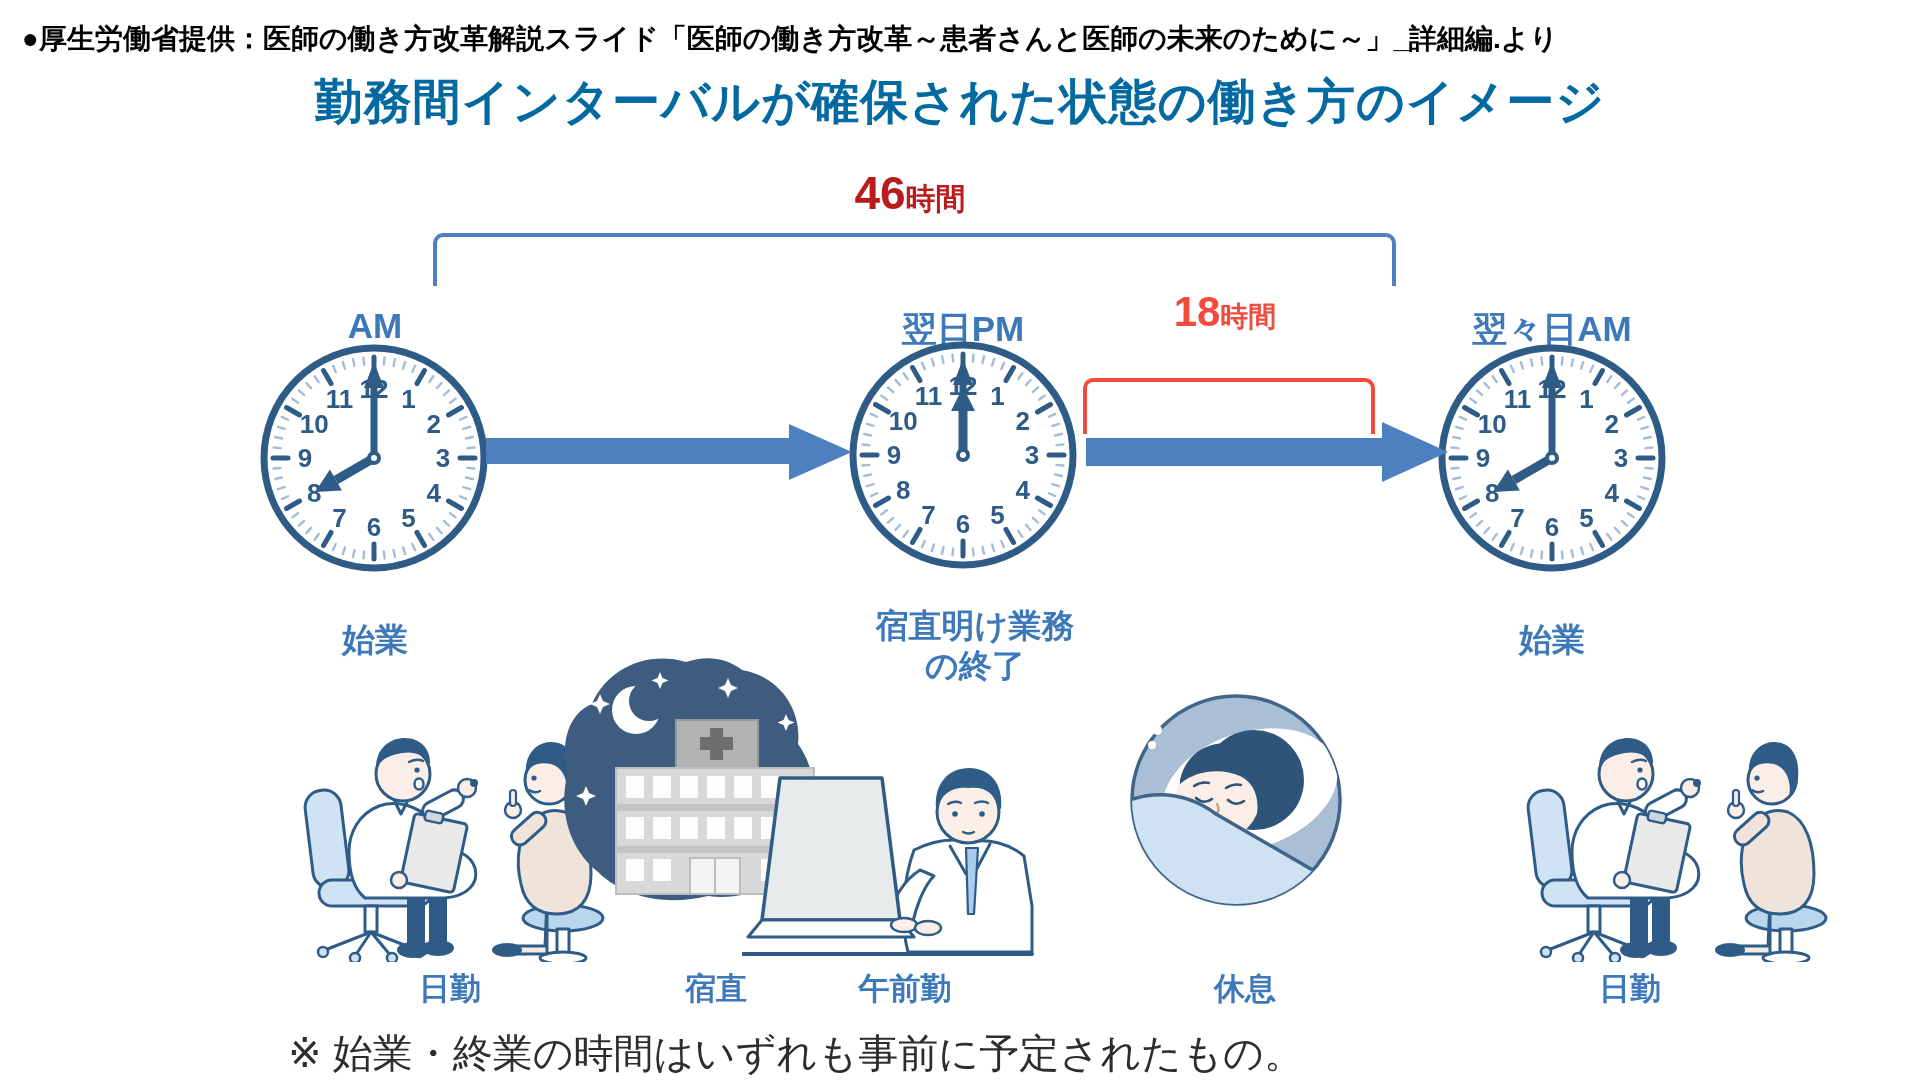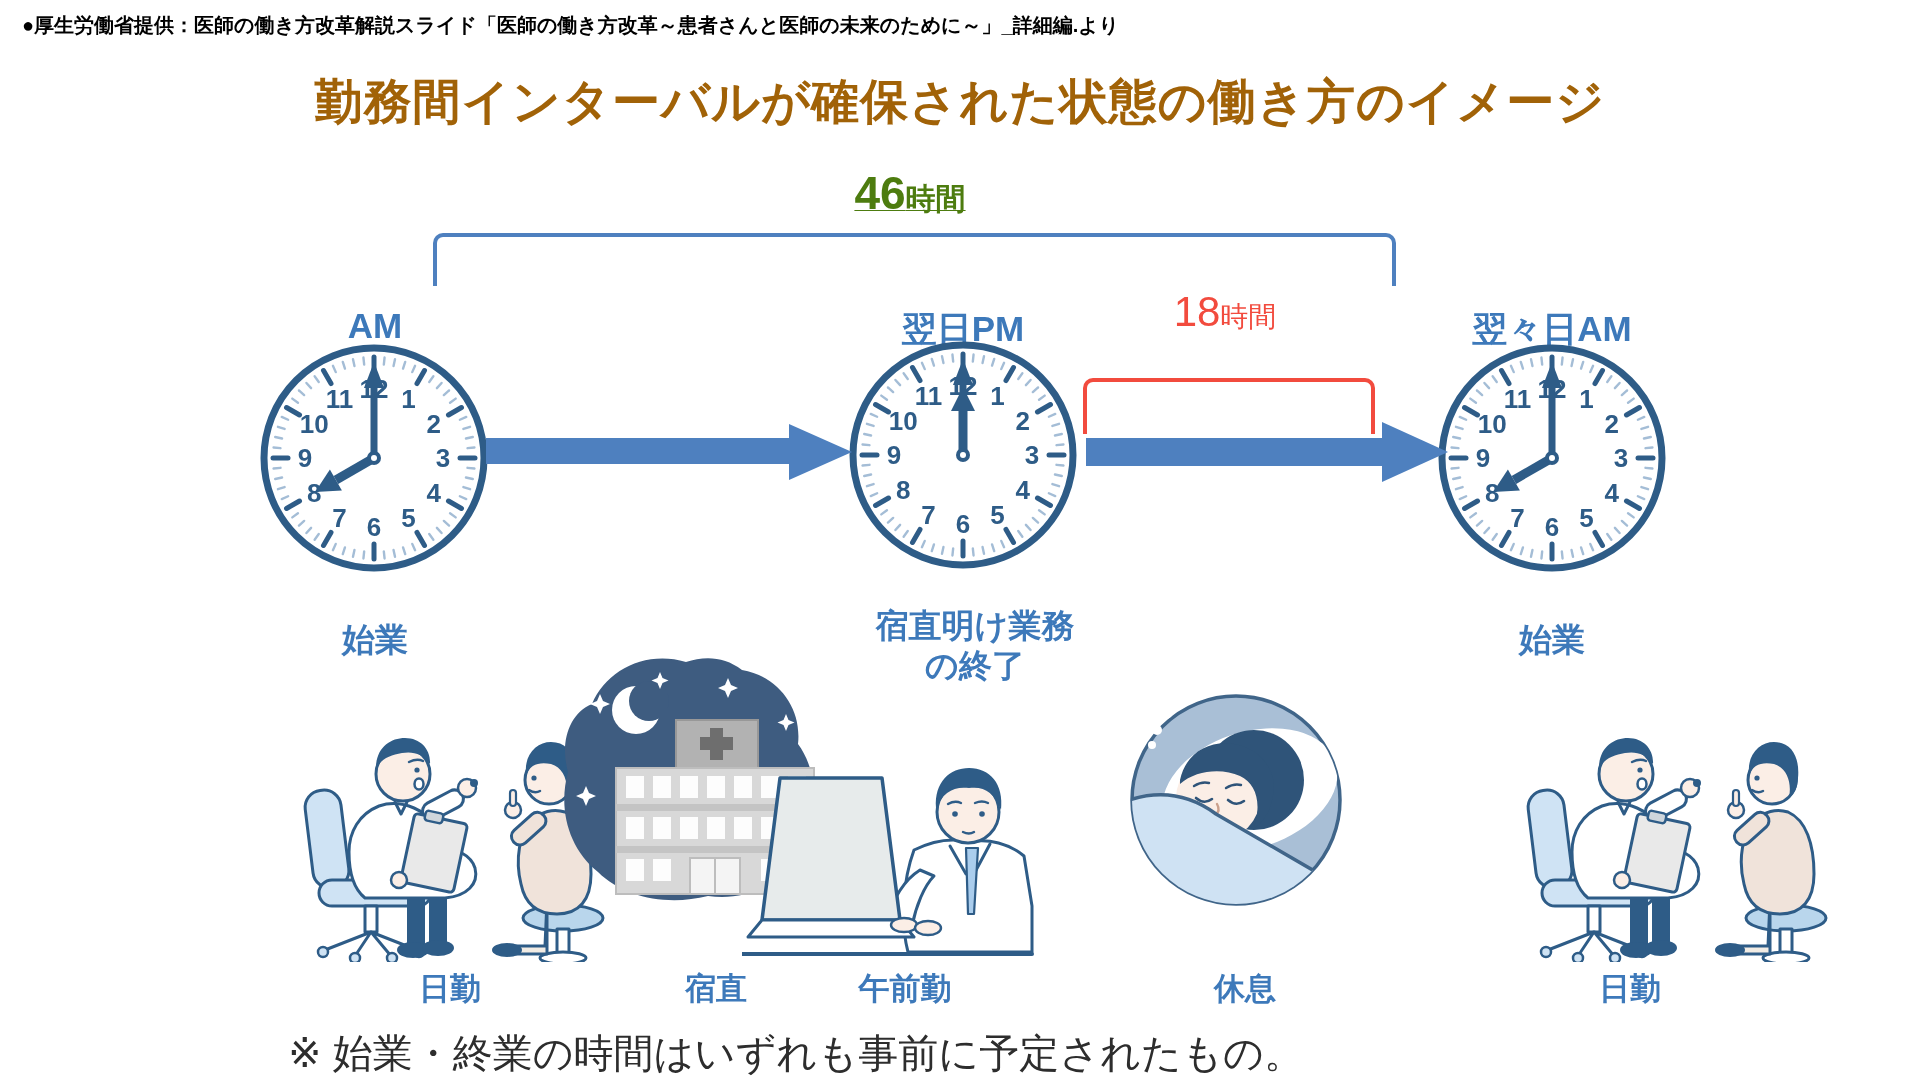--- a/index.html
+++ b/index.html
@@ -1,28 +1,28 @@
 <!DOCTYPE html>
 <html><head>
 <meta charset="utf-8">
 <style>
   html,body{margin:0;padding:0;background:#fff;}
   .canvas{position:relative;width:1920px;height:1080px;background:#fff;overflow:hidden;
           font-family:"Liberation Sans","DejaVu Sans",sans-serif;}
   .abs{position:absolute;}
-  .src-line{left:22px;top:12px;font-size:20px;font-weight:bold;color:#000;white-space:nowrap;}
-  .title{left:0;right:0;top:70px;text-align:center;font-size:48px;font-weight:bold;color:#a16207;letter-spacing:1px;}
-  .dur-blue{left:760px;top:166px;width:300px;text-align:center;color:#4d7c0f;font-weight:bold;text-decoration:underline;}
+  .src-line{left:22px;top:20px;font-size:28px;font-weight:bold;color:#000;white-space:nowrap;}
+  .title{left:0;right:0;top:70px;text-align:center;font-size:48px;font-weight:bold;color:#0369a1;letter-spacing:1px;}
+  .dur-blue{left:760px;top:166px;width:300px;text-align:center;color:#b91c1c;font-weight:bold;}
   .dur-blue .big{font-size:46px;}
   .dur-blue .small{font-size:30px;}
   .bracket-blue{left:433px;top:233px;width:955px;height:49px;
     border-top:4px solid #4e80bf;border-left:4px solid #4e80bf;border-right:4px solid #4e80bf;
     border-radius:10px 10px 0 0;}
   .clock-label{width:240px;text-align:center;font-size:35px;font-weight:bold;color:#3d79ba;top:286px;margin-top:20px;}
-  .dur-red{left:1105px;top:288px;width:240px;text-align:center;color:#f24b3e;font-weight:normal;}
+  .dur-red{left:1105px;top:288px;width:240px;text-align:center;color:#f24b3e;font-weight:bold;}
   .dur-red .big{font-size:42px;}
   .dur-red .small{font-size:28px;}
   .interval-label{left:1095px;top:348px;width:260px;text-align:center;color:#f24b3e;
     font-size:27px;font-weight:bold;letter-spacing:2px;}
   .bracket-red{left:1083px;top:378px;width:284px;height:52px;
     border-top:4px solid #f24b3e;border-left:4px solid #f24b3e;border-right:4px solid #f24b3e;
     border-radius:10px 10px 0 0;}
   .event-label{text-align:center;font-size:33px;font-weight:bold;color:#3d79ba;line-height:40px;}
   .phase-label{width:200px;text-align:center;font-size:31px;font-weight:bold;color:#3d79ba;top:968px;}
   .footnote{left:288px;top:1026px;font-size:40px;font-weight:normal;color:#2d2d2d;}

